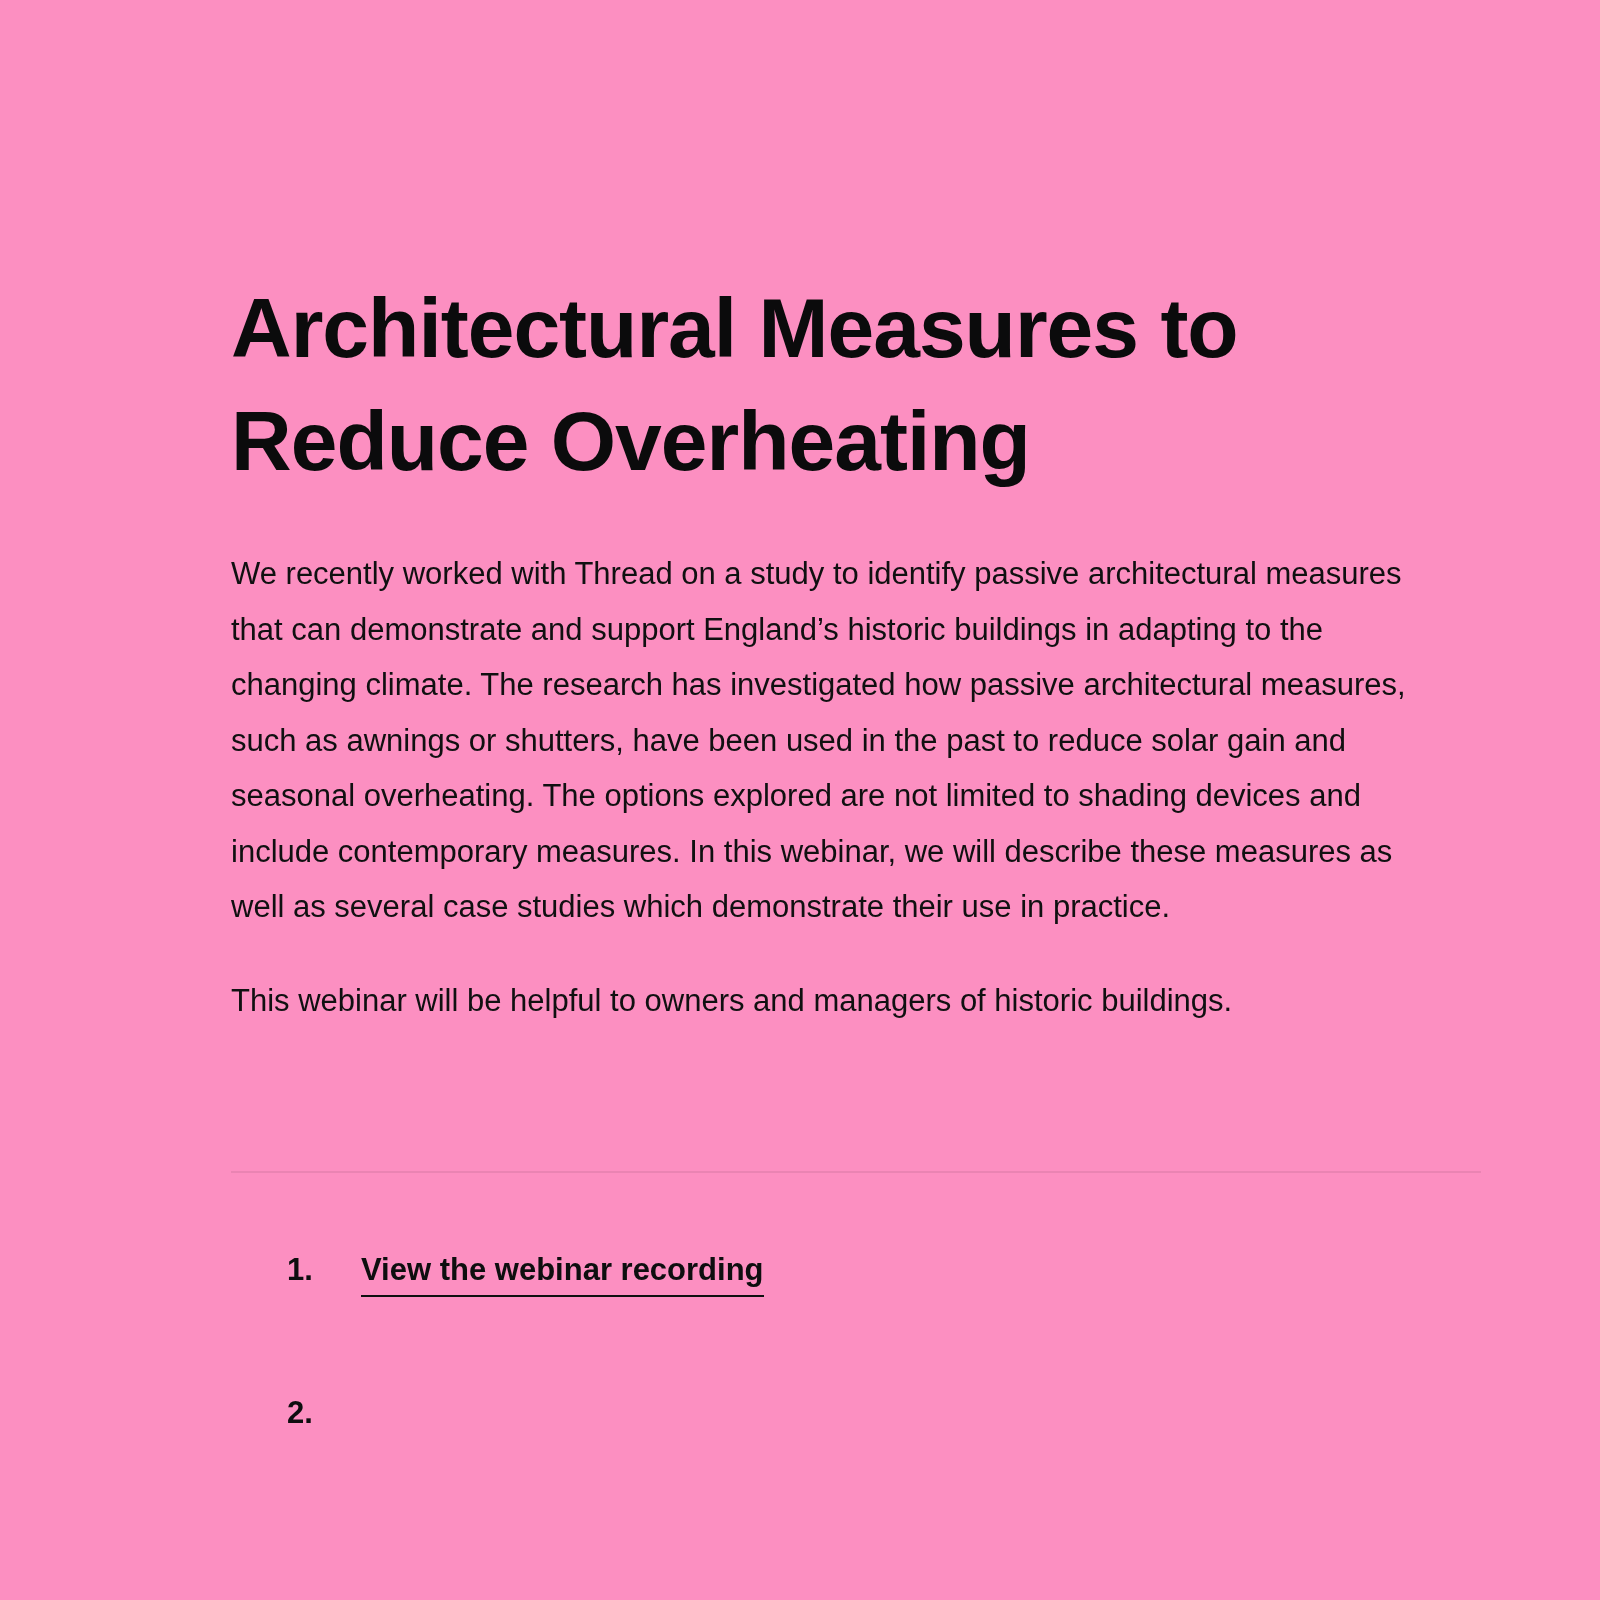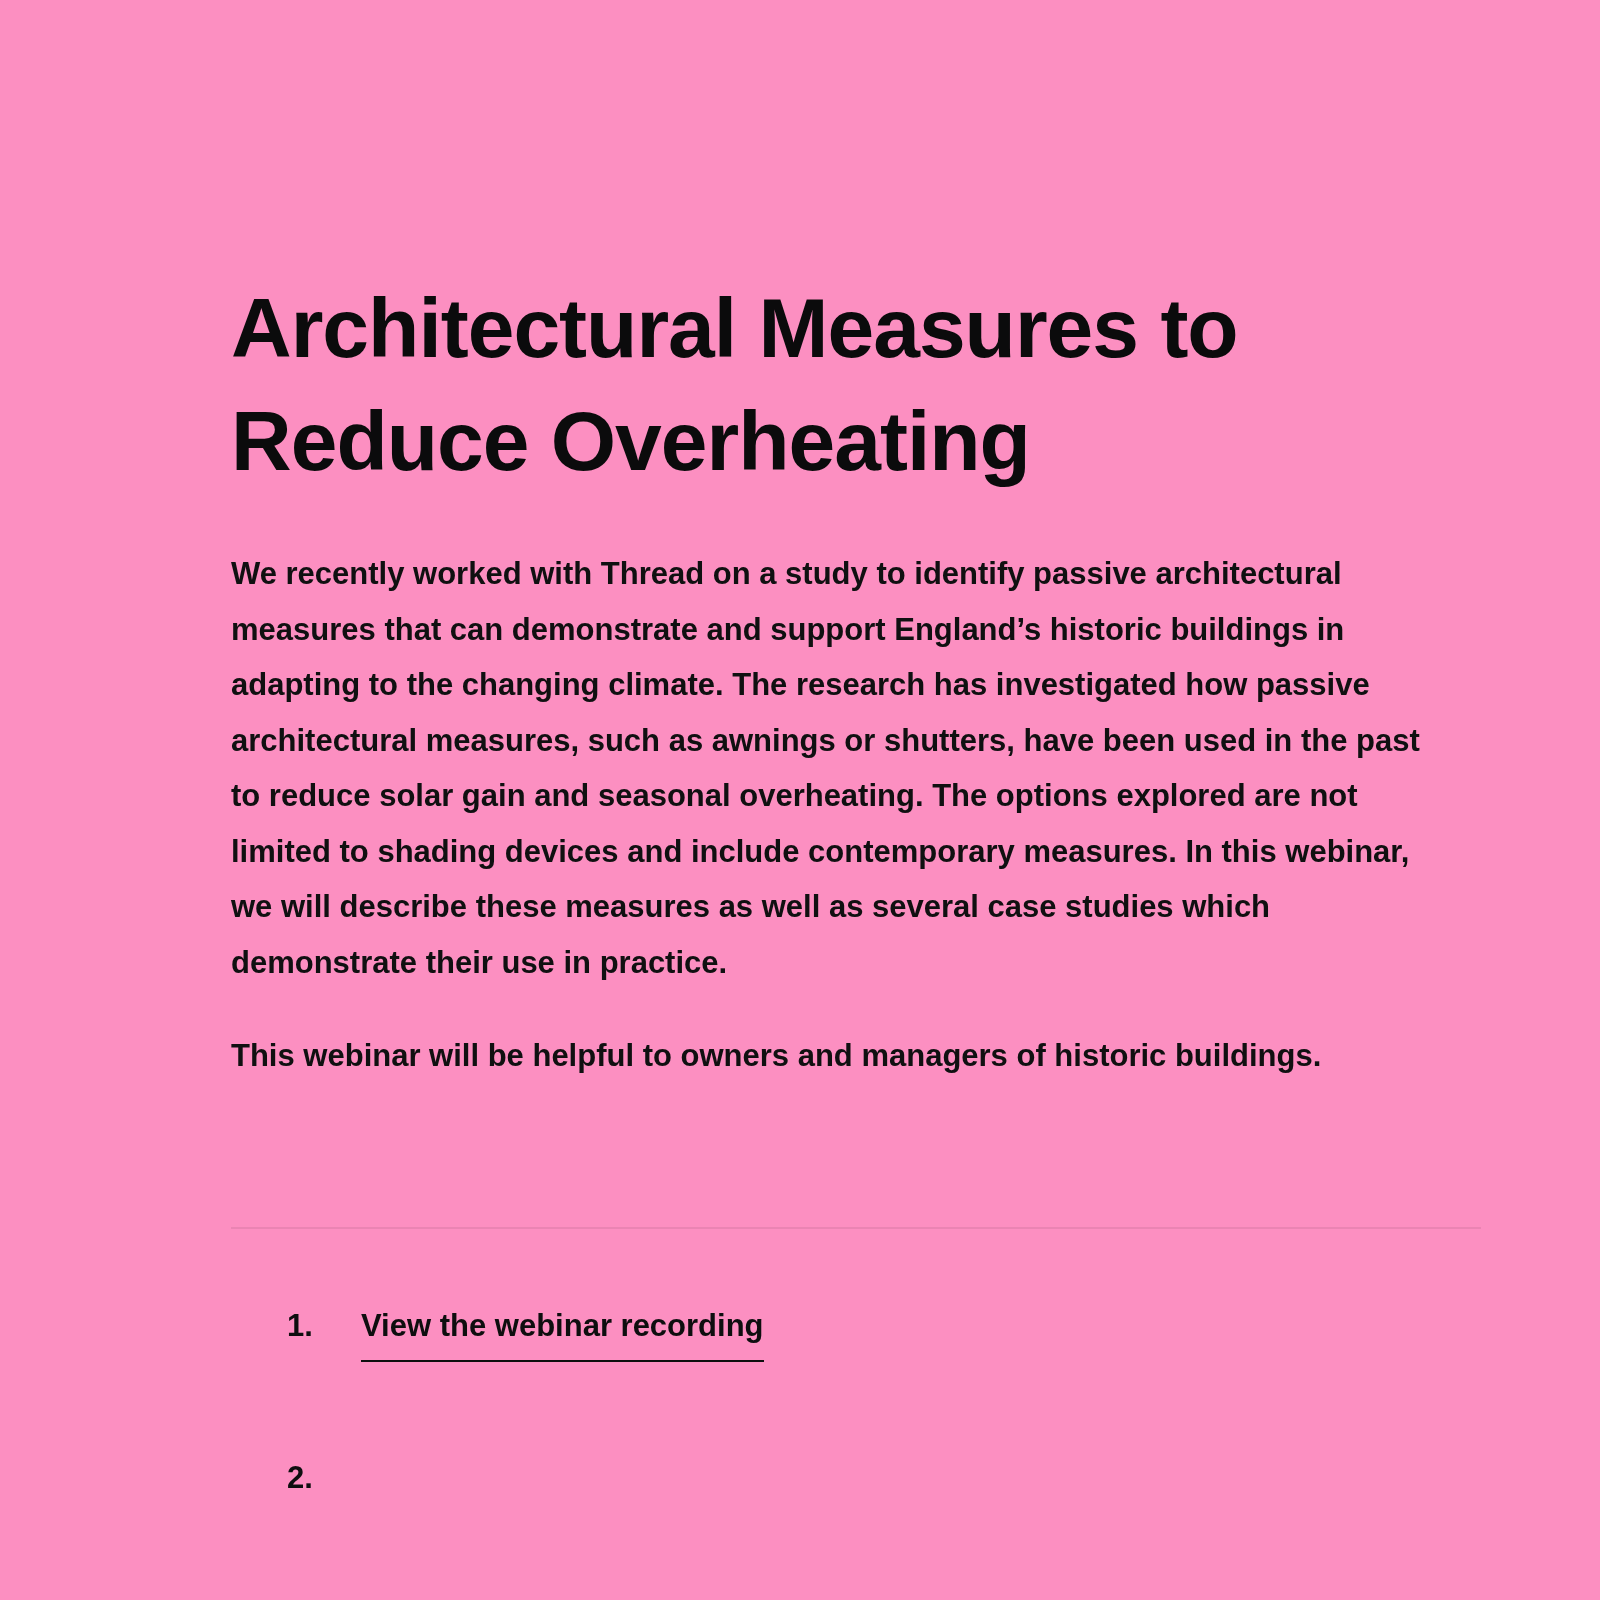--- a/index.html
+++ b/index.html
@@ -28,21 +28,21 @@
     font-weight: 800;
     letter-spacing: -1px;
     color: #0B0B0C;
     margin-bottom: 48px;
     max-width: 1160px;
   }
 
   p.body-text {
     font-size: 31px;
     line-height: 55.5px;
-    font-weight: 700;
+    font-weight: 400;
     color: #101011;
     max-width: 1210px;
     margin-bottom: 38px;
   }
 
   p.body-text.audience {
     margin-top: 18px;
     margin-bottom: 0;
   }
 
@@ -70,21 +70,21 @@
 
   ol.resource-links .num {
     min-width: 44px;
     color: #0E0E0F;
   }
 
   ol.resource-links a.link {
     color: #0E0E0F;
     text-decoration: none;
     border-bottom: 2.5px solid #0E0E0F;
-    padding-bottom: 16px;
+    padding-bottom: 7px;
     cursor: pointer;
   }
 </style>
 </head>
 <body>
 
 <main class="content">
 
   <h1 class="page-title">Architectural Measures to Reduce Overheating</h1>
 

